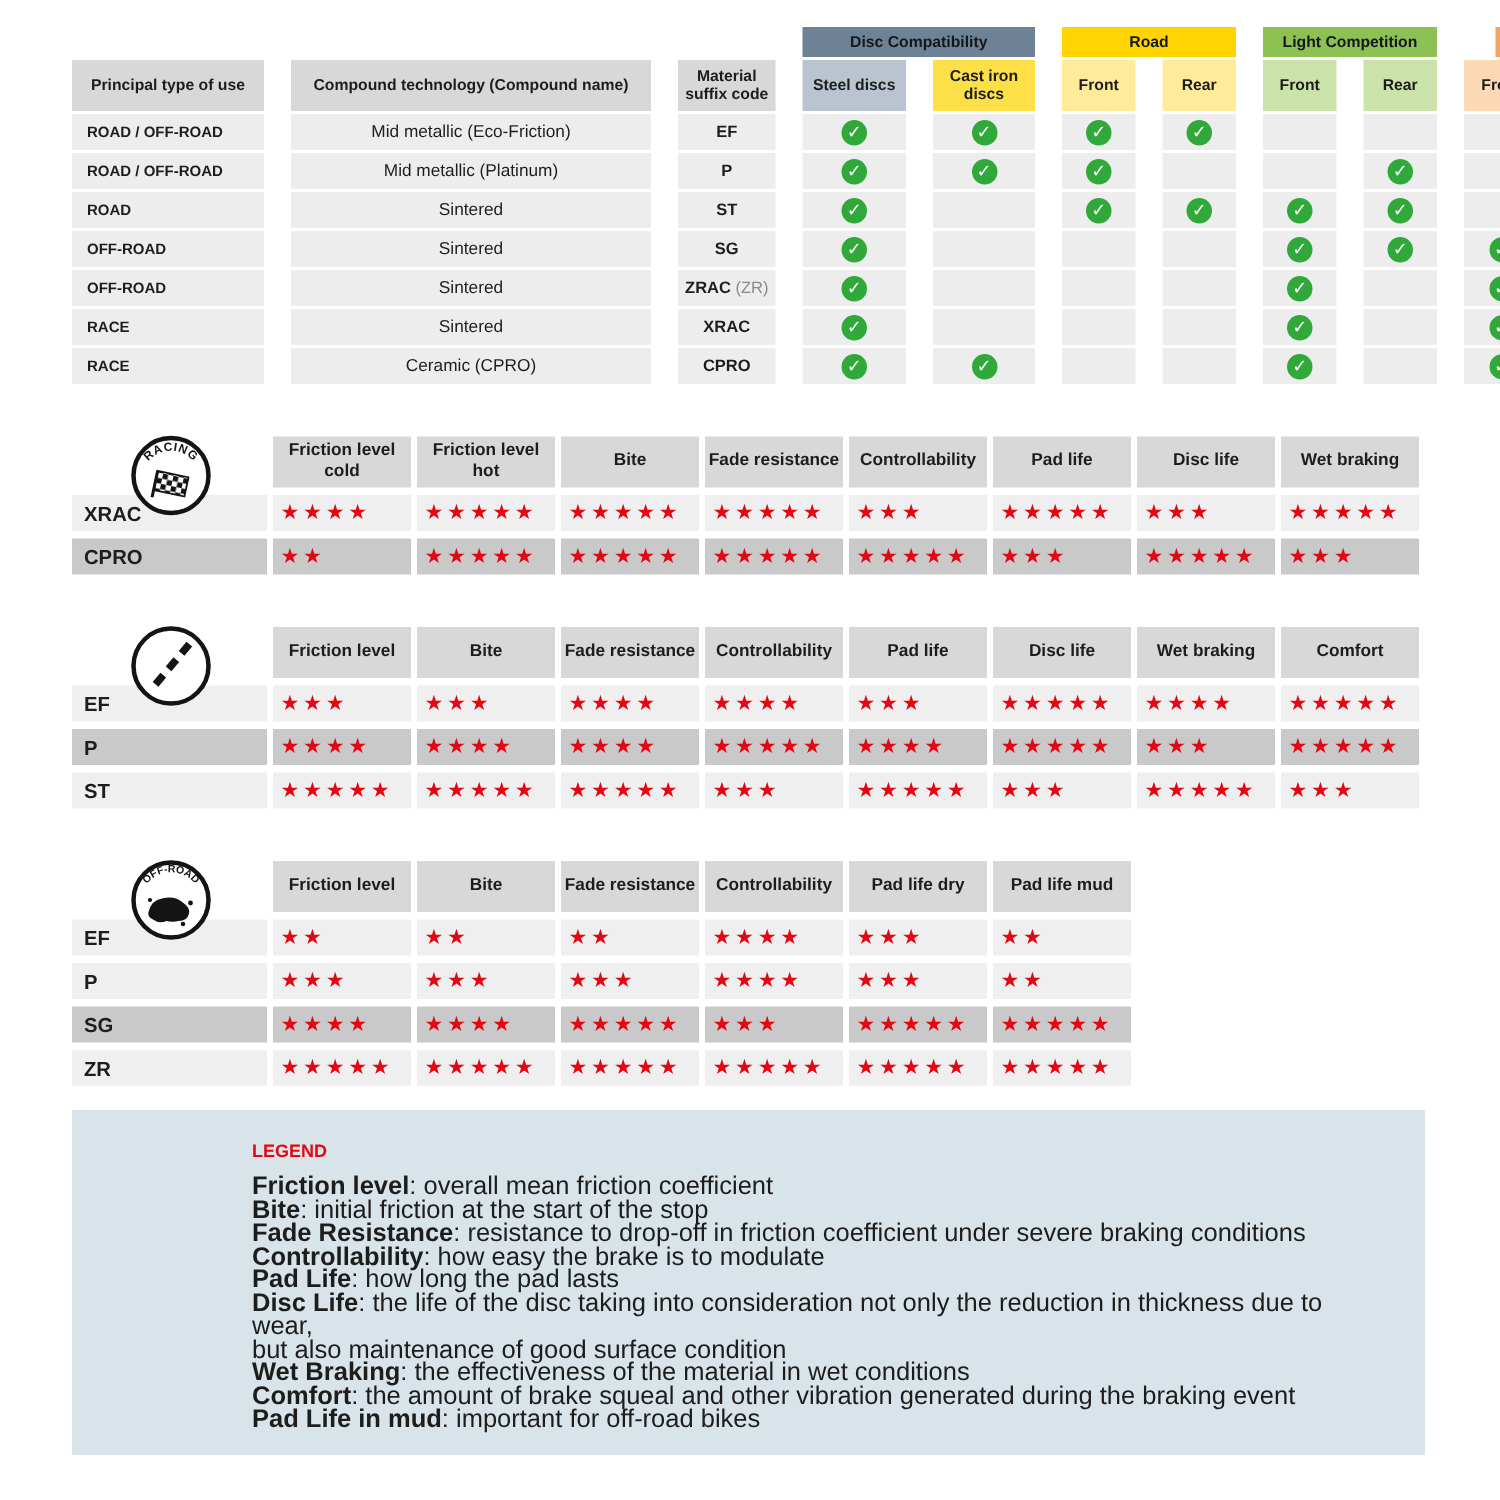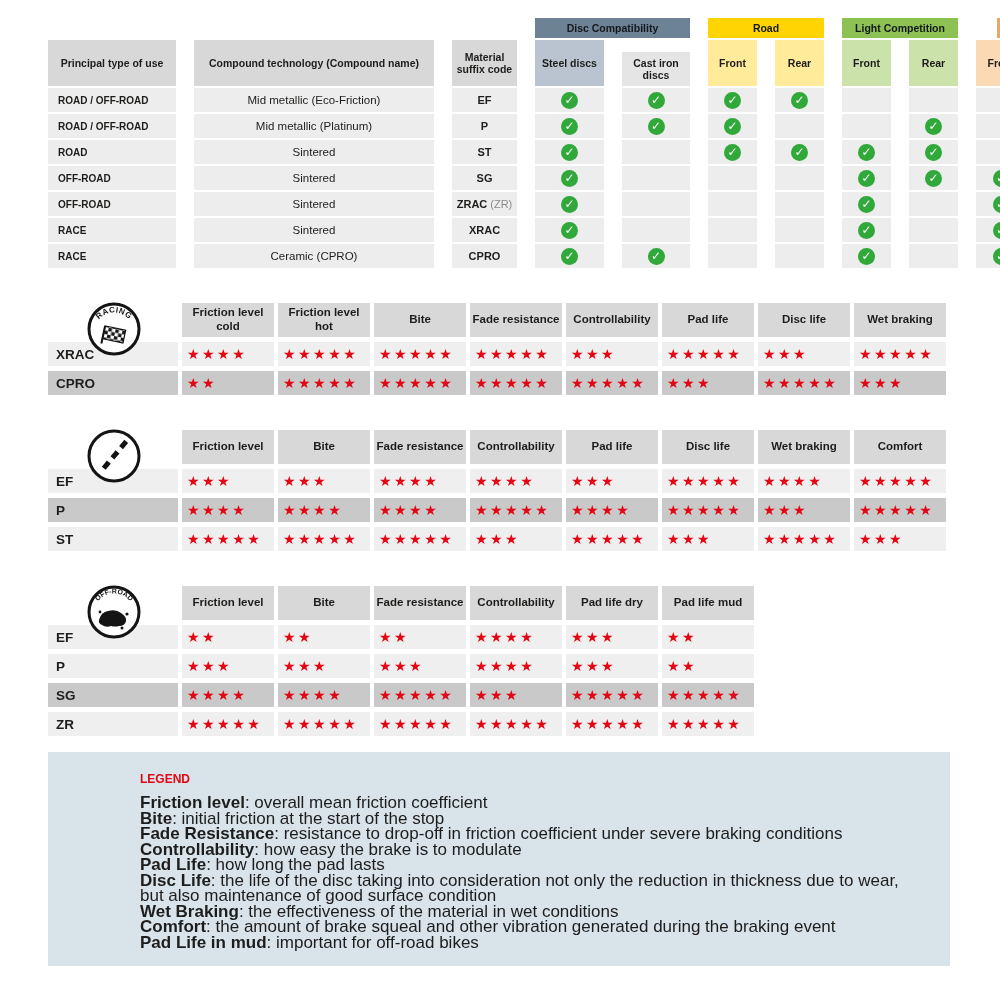--- a/index.html
+++ b/index.html
@@ -66,21 +66,21 @@
   }
   .hl { background: var(--row-dark, #c9c9c9) !important; }
   .stars {
     color: var(--star-red, #e30613); font-size: 14px; letter-spacing: 2.5px;
     line-height: 1; font-family: "DejaVu Sans", sans-serif; white-space: nowrap;
   }
 
   
   .legend {
     margin-top: 16px; width: 902px; background: var(--legend-bg, #d9e3ea);
-    padding: 20px 30px 16px 92px;
+    padding: 20px 30px 16px 120px;
   }
   .legend-title {
     color: var(--legend-title-red, #e30613); font-weight: bold; font-size: 12px;
     margin-bottom: 9px;
   }
   .legend-line { font-size: 17px; line-height: 15.5px; }
   .legend-line strong { font-weight: bold; }
 </style>
 </head>
 <body>
@@ -90,21 +90,21 @@
   <div class="compat-grid">
       <div class="cgroup spacer" style="grid-column: 1 / span 3;"></div>
       <div class="cgroup" style="grid-column: span 2; background: rgb(110, 130, 150);">Disc Compatibility</div>
       <div class="cgroup" style="grid-column: span 2; background: rgb(255, 212, 0);">Road</div>
       <div class="cgroup" style="grid-column: span 2; background: rgb(141, 193, 83);">Light Competition</div>
       <div class="cgroup" style="grid-column: span 2; background: rgb(244, 163, 96); margin-left: 21px;">PRO Competition</div>
       <div class="chead" style="background: rgb(216, 216, 216);">Principal type of use</div>
       <div class="chead" style="background: rgb(216, 216, 216);">Compound technology (Compound name)</div>
       <div class="chead" style="background: rgb(216, 216, 216);">Material suffix code</div>
       <div class="chead" style="background: rgb(185, 196, 208);">Steel discs</div>
-      <div class="chead" style="background: #e5e5e5; margin-top: 12px;">Cast iron discs</div>
+      <div class="chead" style="background: #fde047;">Cast iron discs</div>
       <div class="chead" style="background: rgb(255, 235, 153);">Front</div>
       <div class="chead" style="background: rgb(255, 235, 153);">Rear</div>
       <div class="chead" style="background: rgb(204, 226, 171);">Front</div>
       <div class="chead" style="background: rgb(204, 226, 171);">Rear</div>
       <div class="chead" style="background: rgb(251, 217, 180);">Front</div>
       <div class="chead" style="background: rgb(251, 217, 180);">Rear</div>
       <div class="ccell use">ROAD / OFF-ROAD</div>
       <div class="ccell compound">Mid metallic (Eco-Friction)</div>
       <div class="ccell code">
         <span>EF</span>

